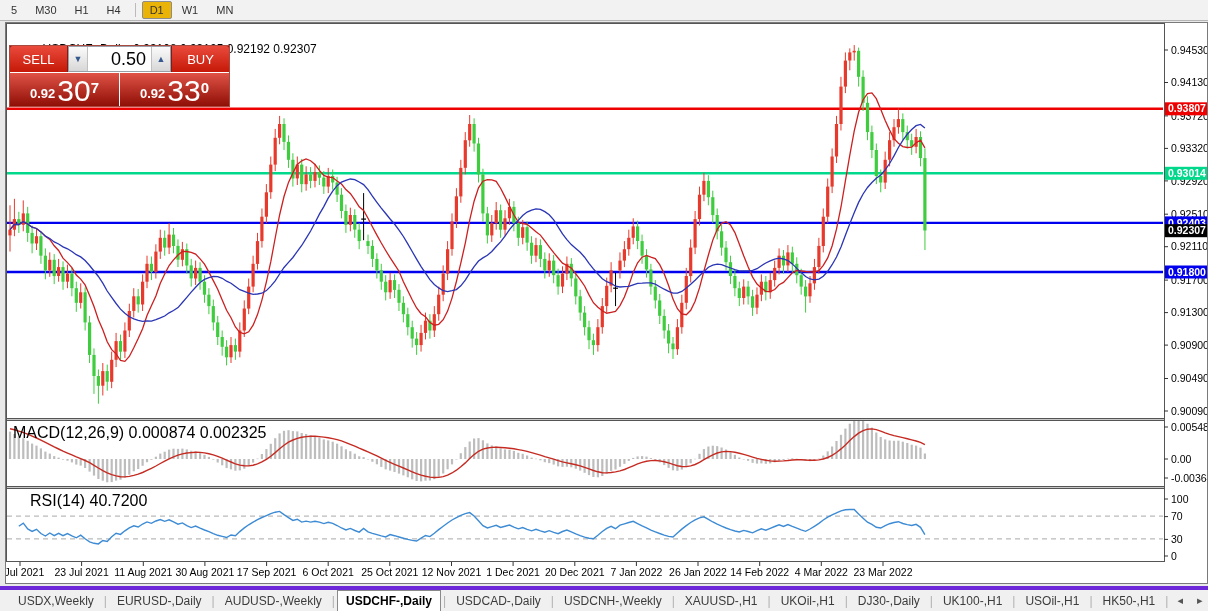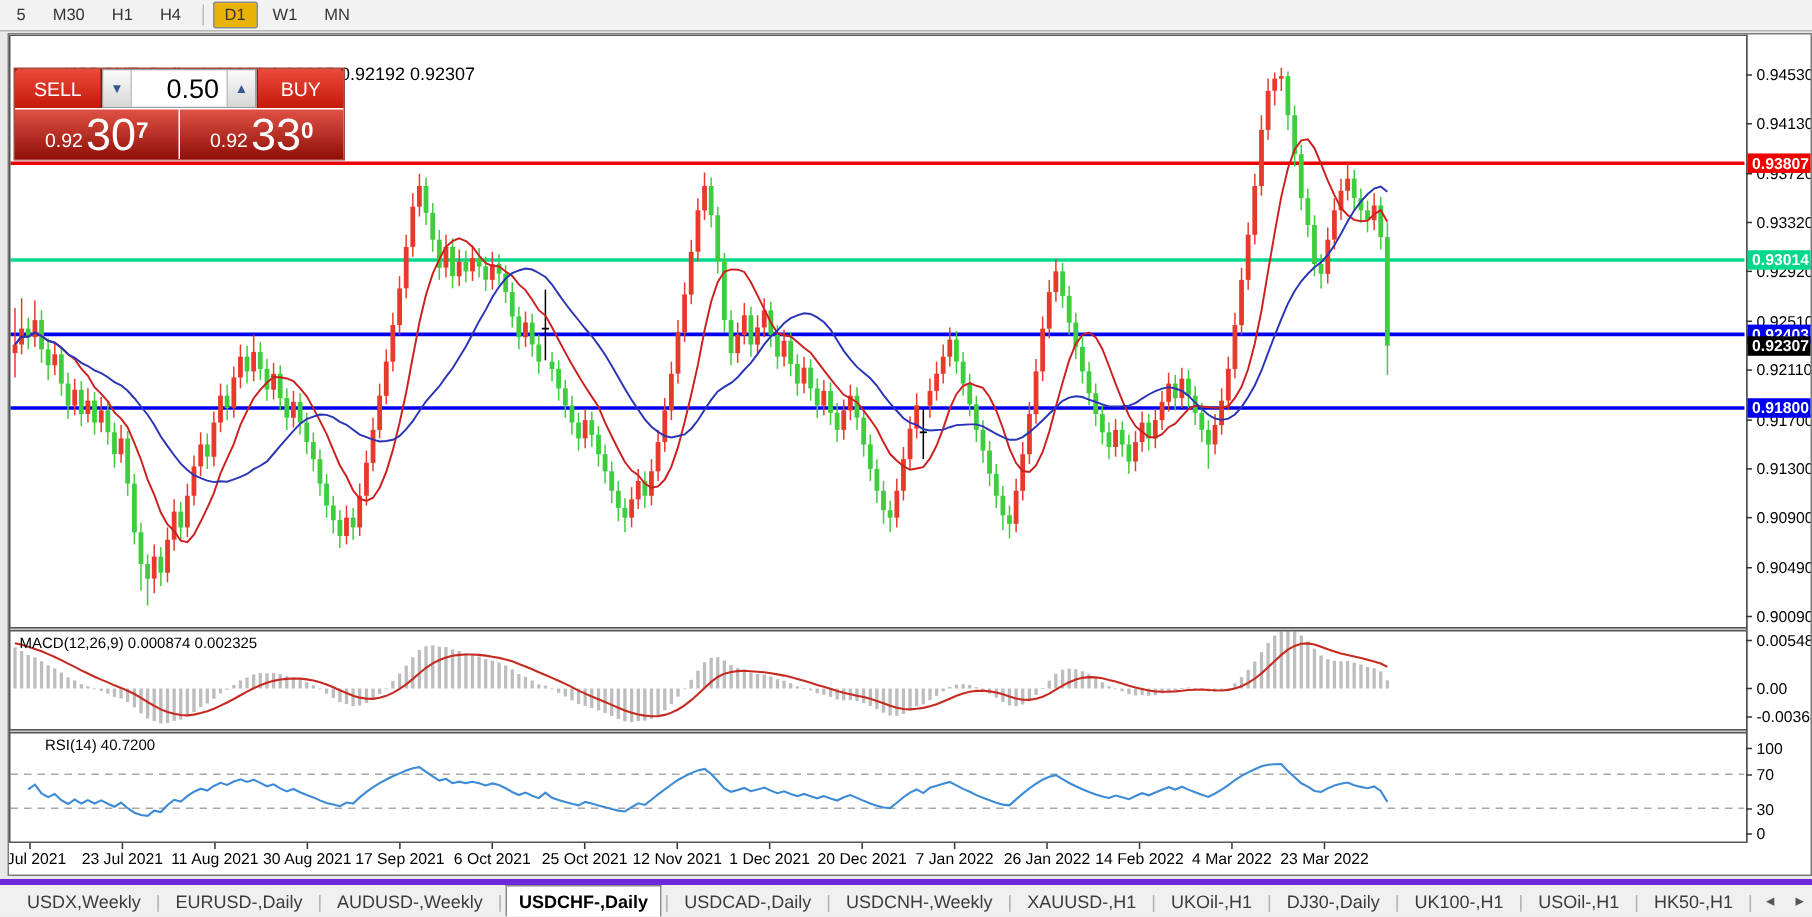--- a/index.html
+++ b/index.html
@@ -13,42 +13,42 @@
   .tf-sep{width:1px;height:14px;background:#bbb;margin:0 5px;}
 
   
   #chart-window{position:absolute;left:5px;top:22px;width:1203px;height:562px;background:#ffffff;
     border:1px solid #7a7a7a;box-sizing:border-box;}
   #chart-svg{position:absolute;left:0;top:0;}
 
   #chart-header{position:absolute;left:8px;top:5px;font-size:12px;color:#000;white-space:pre;z-index:5;}
   #chart-header .tri{font-size:9px;margin-right:4px;}
 
-  .pane-label{position:absolute;font-size:10px;color:#000;z-index:5;white-space:pre;}
+  .pane-label{position:absolute;font-size:16px;color:#000;z-index:5;white-space:pre;}
 
   
   #trade-panel{position:absolute;left:3px;top:22px;width:219px;z-index:10;background:#fff;
     border:1px solid #a84a3f;box-shadow:0 0 0 1px rgba(255,255,255,.6) inset;}
   #tp-top{display:flex;height:26px;background:#7f1d1d;}
   .tp-btn{width:57px;color:#fff;font-size:13px;display:flex;align-items:center;justify-content:center;
     background:linear-gradient(#ea4b3c,#c51808);cursor:pointer;}
   #sell-btn{border-radius:3px 0 0 0;margin-right:1px;}
   #buy-btn{border-radius:0 3px 0 0;margin-left:1px;}
   #vol-wrap{flex:1;display:flex;border:1px solid #9aa0a8;background:#fff;}
   .spin{width:18px;display:flex;align-items:center;justify-content:center;
     background:linear-gradient(#fbfbfb,#d7d7d7);color:#35598e;font-size:9px;cursor:pointer;}
   #spin-dn{border-right:1px solid #c0c0c0;}
   #spin-up{border-left:1px solid #c0c0c0;}
   #vol-box{flex:1;display:flex;align-items:center;justify-content:flex-end;padding-right:5px;
     font-size:18px;color:#000;background:#fff;}
   #tp-prices{display:flex;height:33px;margin-top:1px;}
   .tp-price{width:109px;color:#fff;display:flex;align-items:flex-end;justify-content:center;
     background:linear-gradient(#e05246,#8f0f06);padding-bottom:2px;cursor:pointer;}
   .tp-price:first-child{margin-right:1px;}
-  .p-small{font-size:13px;font-weight:normal;margin-right:2px;line-height:20px;}
+  .p-small{font-size:13px;font-weight:bold;margin-right:2px;line-height:20px;}
   .p-big{font-size:30px;line-height:26px;font-weight:normal;}
   .p-sup{font-size:15px;font-weight:bold;line-height:30px;align-self:flex-start;}
 
   
   #tab-bar{position:absolute;left:0;top:586px;width:1208px;height:25px;background:#f0f0f0;
     border-top:4px solid #6d28d9;display:flex;align-items:center;font-size:12px;color:#3c3c3c;
     padding-left:10px;box-sizing:border-box;}
   .tab{padding:3px 8px;white-space:nowrap;cursor:pointer;}
   .tab.active{background:#ffffff;border:1px solid #8a8a8a;border-bottom:1px solid #fff;
     font-weight:bold;color:#000;}

